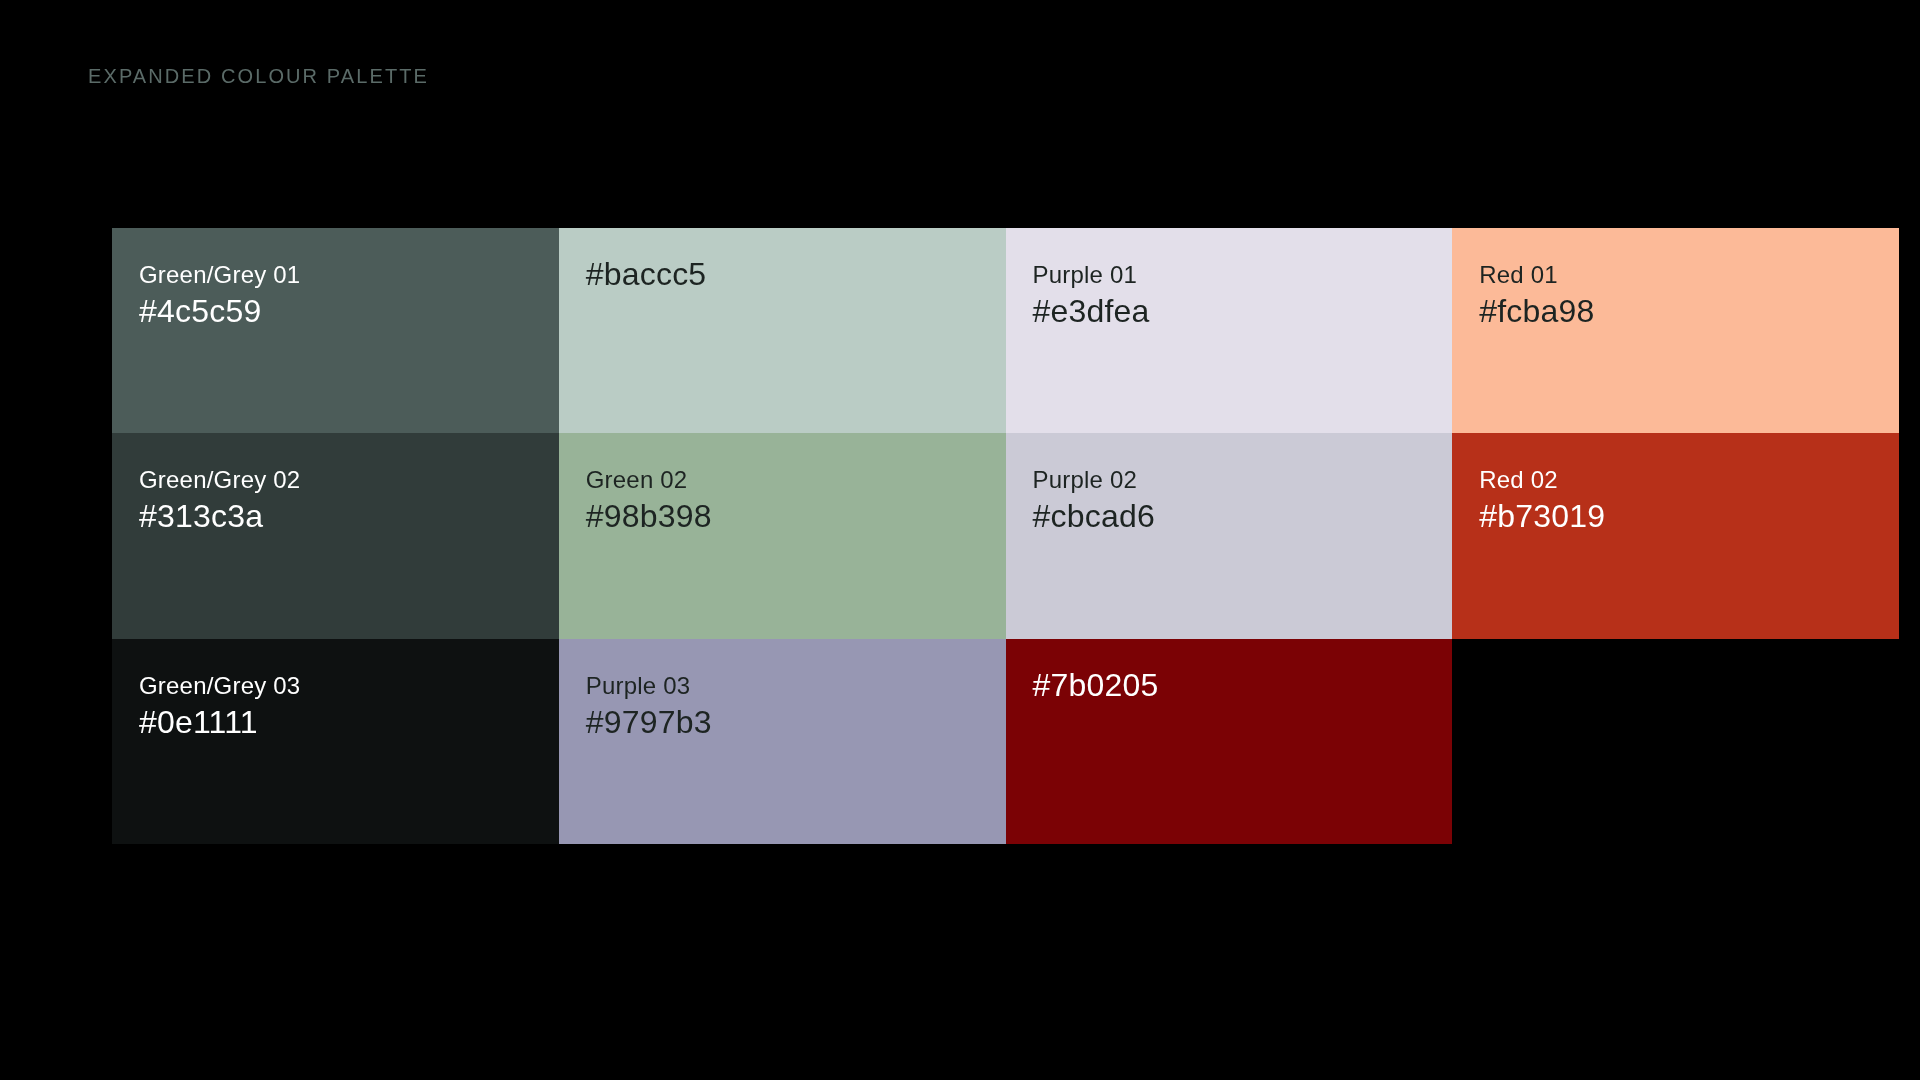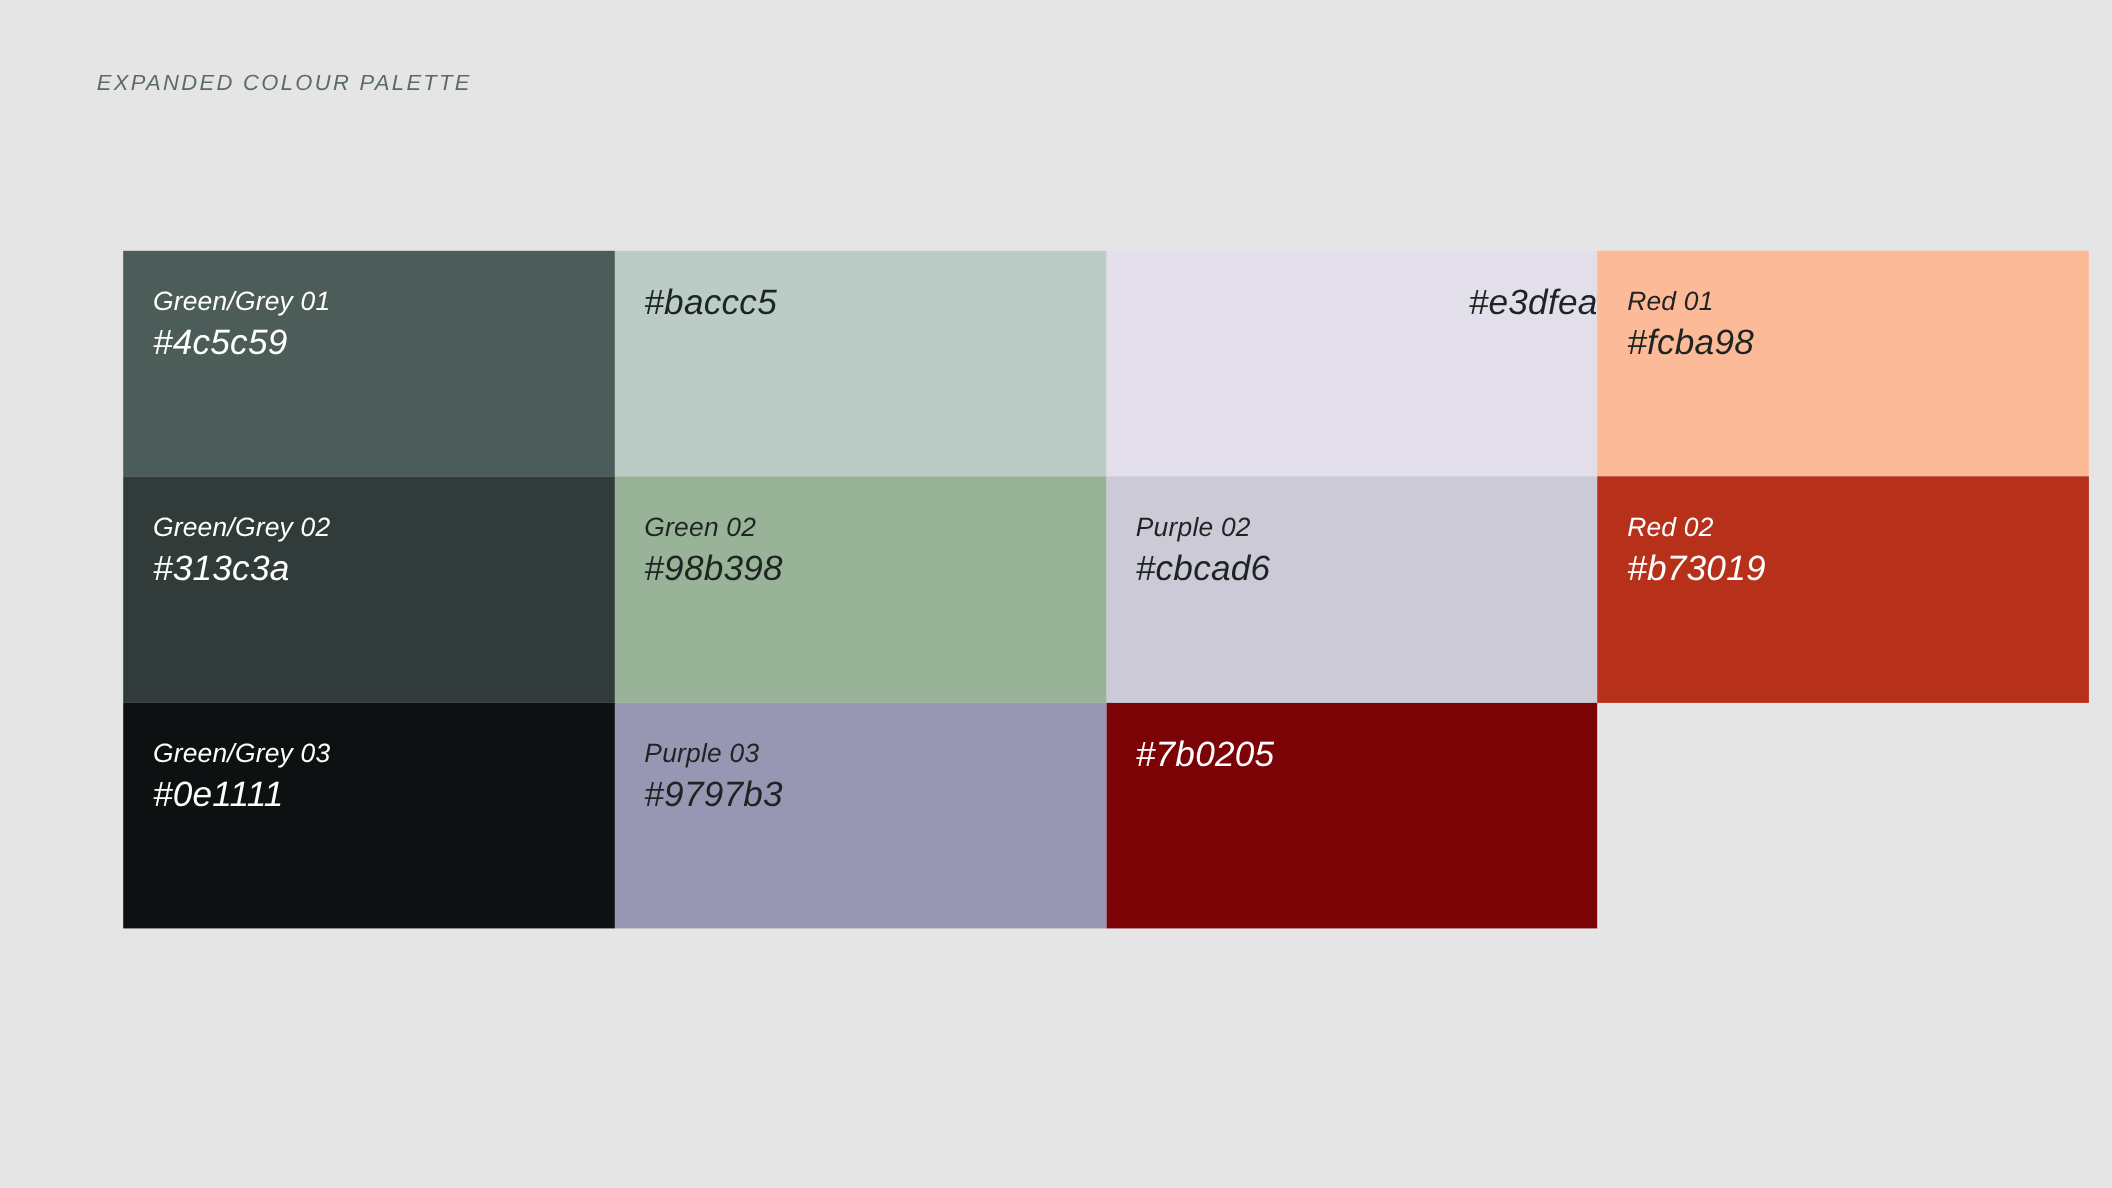--- a/index.html
+++ b/index.html
@@ -9,22 +9,21 @@
     height: 1080px;
     background: #ffffff;
     font-family: "Liberation Sans", sans-serif;
     overflow: hidden;
   }
 
   .page {
     position: relative;
     width: 1920px;
     height: 1080px;
-    background: #e5e5e5;
-    font-style: italic;
+    background: #000000;
   }
 
   .palette-title {
     position: absolute;
     left: 88px;
     top: 65px;
     font-family: "Liberation Sans", sans-serif;
     font-size: 20px;
     font-weight: 400;
     letter-spacing: 2.1px;
@@ -85,21 +84,22 @@
     <div class="swatch txt-light" style="background-color: rgb(76, 92, 89);">
       <div class="swatch-name" style="color: rgb(255, 255, 255);">Green/Grey 01</div>
       <div class="swatch-hex" style="color: rgb(255, 255, 255);">#4c5c59</div>
     </div>
 
     <div class="swatch txt-dark" style="background-color: rgb(186, 204, 197);">
       <div class="swatch-hex" style="color: rgb(29, 36, 34);">#baccc5</div>
     </div>
 
     <div class="swatch txt-dark" style="background-color: rgb(227, 223, 234);">
-      <div class="swatch-hex" style="color: rgb(29, 36, 34); text-align: right;">#e3dfea</div>
+      <div class="swatch-name" style="color: rgb(29, 36, 34);">Purple 01</div>
+      <div class="swatch-hex" style="color: rgb(29, 36, 34);">#e3dfea</div>
     </div>
 
     <div class="swatch txt-dark" style="background-color: rgb(252, 186, 152);">
       <div class="swatch-name" style="color: rgb(29, 36, 34);">Red 01</div>
       <div class="swatch-hex" style="color: rgb(29, 36, 34);">#fcba98</div>
     </div>
 
     <div class="swatch txt-light" style="background-color: rgb(49, 60, 58);">
       <div class="swatch-name" style="color: rgb(255, 255, 255);">Green/Grey 02</div>
       <div class="swatch-hex" style="color: rgb(255, 255, 255);">#313c3a</div>

